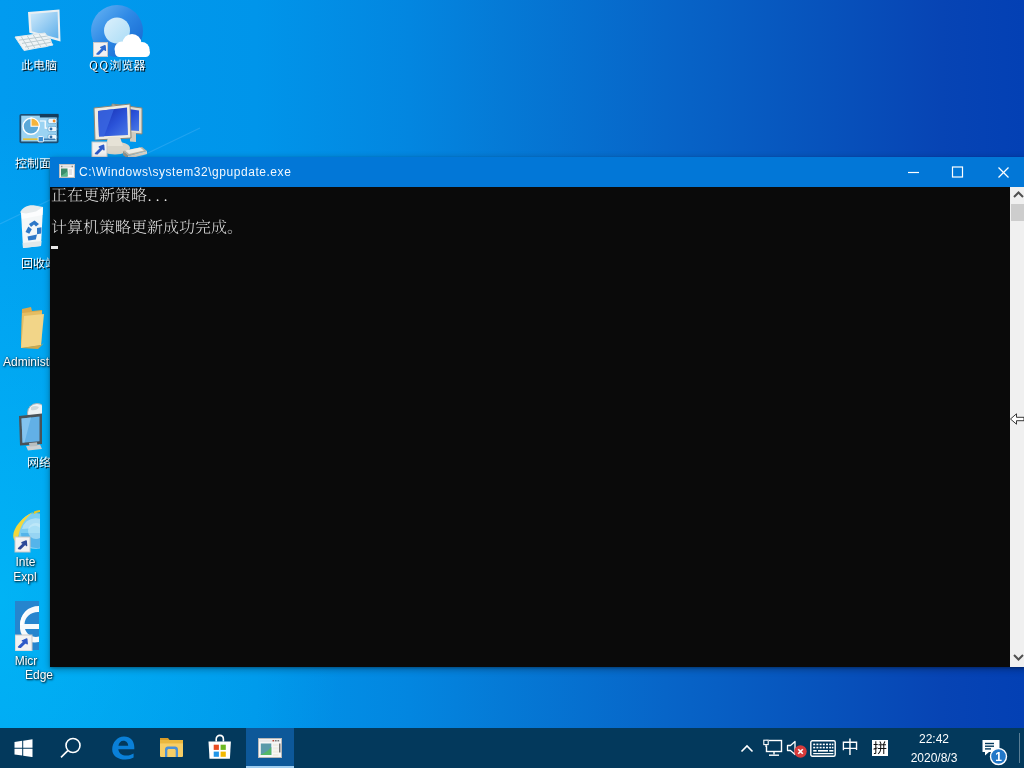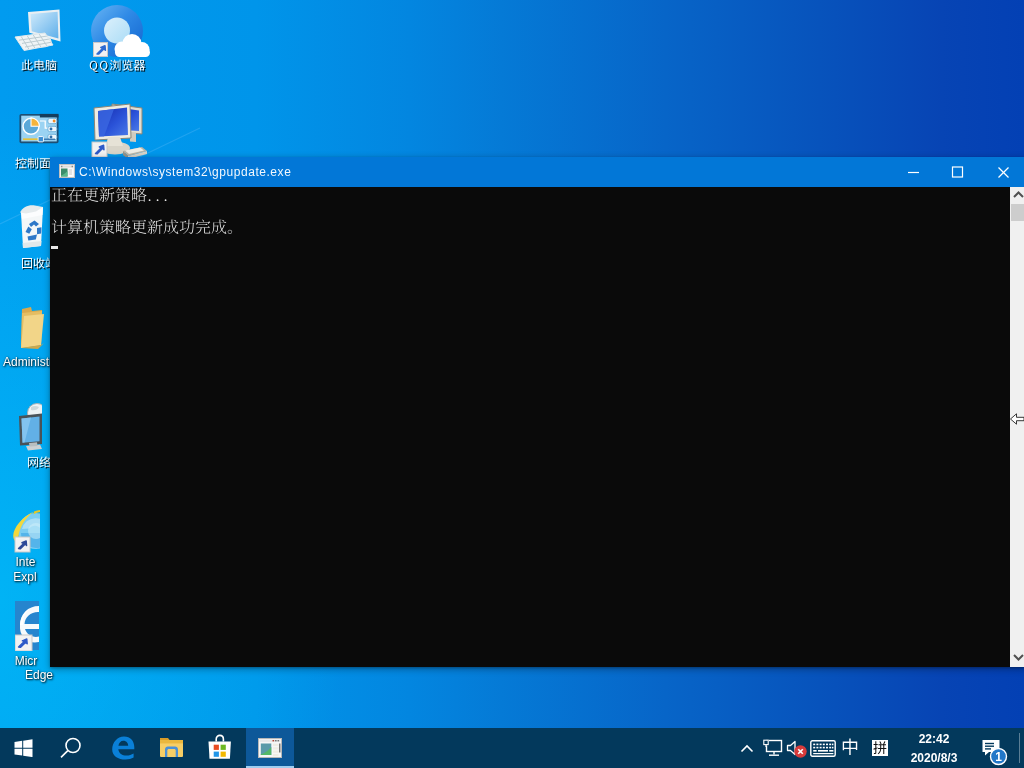--- a/index.html
+++ b/index.html
@@ -312,21 +312,21 @@
 <rect x="3.2" y="13" width="20.2" height="1.2"></rect>
     </g>
 </svg>
 <div class="abs" style="left:841px;top:738px"><svg width="19" height="24" viewBox="0 0 19 24">
       <path transform="translate(0,15.5)" d="M8.244 -15.12V-11.898H1.7279999999999998V-3.348H3.078V-4.4639999999999995H8.244V1.422H9.665999999999999V-4.4639999999999995H14.85V-3.4379999999999997H16.235999999999997V-11.898H9.665999999999999V-15.12ZM3.078 -5.795999999999999V-10.584H8.244V-5.795999999999999ZM14.85 -5.795999999999999H9.665999999999999V-10.584H14.85Z" fill="#ffffff"></path>
     </svg></div>
 <div class="abs" style="left:872px;top:740px;width:16px;height:16px;background:#fff;"></div>
 <div class="abs" style="left:873px;top:740.5px"><svg width="15" height="18" viewBox="0 0 15 18">
       <path transform="translate(0,12.0)" d="M6.3420000000000005 -11.284C6.846 -10.514 7.364 -9.478 7.574 -8.834L8.540000000000001 -9.282C8.302 -9.898 7.742 -10.906 7.238 -11.648ZM2.2960000000000003 -11.746V-8.932H0.5740000000000001V-7.952H2.2960000000000003V-4.886C1.582 -4.662 0.924 -4.466 0.392 -4.3260000000000005L0.658 -3.29L2.2960000000000003 -3.8360000000000003V-0.224C2.2960000000000003 -0.014 2.226 0.042 2.058 0.042C1.8900000000000001 0.042 1.358 0.042 0.77 0.028C0.91 0.322 1.036 0.784 1.078 1.064C1.946 1.064 2.492 1.022 2.842 0.854C3.192 0.686 3.318 0.378 3.318 -0.224V-4.172L4.704 -4.648L4.564 -5.6000000000000005L3.318 -5.208V-7.952H4.718V-8.932H3.318V-11.746ZM10.248 -7.798V-4.984H8.218V-5.124V-7.798ZM11.326 -11.732000000000001C11.046 -10.85 10.514 -9.604000000000001 10.066 -8.792H5.502V-7.798H7.196V-5.124V-4.984H5.04V-3.976H7.154C7.042 -2.45 6.5520000000000005 -0.7000000000000001 4.704 0.434C4.942 0.602 5.264 0.9520000000000001 5.418 1.176C7.448 -0.196 8.036 -2.198 8.176 -3.976H10.248V1.064H11.27V-3.976H13.314V-4.984H11.27V-7.798H12.992V-8.792H11.116C11.536 -9.548 12.012 -10.514 12.432 -11.354000000000001Z" fill="#111111"></path>
     </svg></div>
-<div class="abs" style="left:884px;top:729.5px;width:100px;text-align:center;color:#fff;font-size:12px;line-height:19px;font-weight:bold;">22:42<br>2020/8/3</div>
+<div class="abs" style="left:884px;top:729.5px;width:100px;text-align:center;color:#fff;font-size:12px;line-height:19px;">22:42<br>2020/8/3</div>
 <svg class="abs" style="left:981px;top:738px" width="30" height="28" viewBox="0 0 30 28">
 <path d="M1.5,2 L18.5,2 L18.5,14 L8,14 L4,17.5 L4,14 L1.5,14 Z" fill="#fff"></path>
 <g stroke="#03395c" stroke-width="1.4">
       <line x1="4" y1="5.5" x2="13" y2="5.5"></line>
       <line x1="4" y1="8.2" x2="13" y2="8.2"></line>
       <line x1="4" y1="10.9" x2="10" y2="10.9"></line>
     </g>
 <circle cx="17.5" cy="18.5" r="8" fill="#2277c8" stroke="#fff" stroke-width="1.4"></circle>
 <text x="17.5" y="23" font-family="Liberation Sans" font-size="12" font-weight="bold" fill="#fff" text-anchor="middle">1</text>
 </svg>

